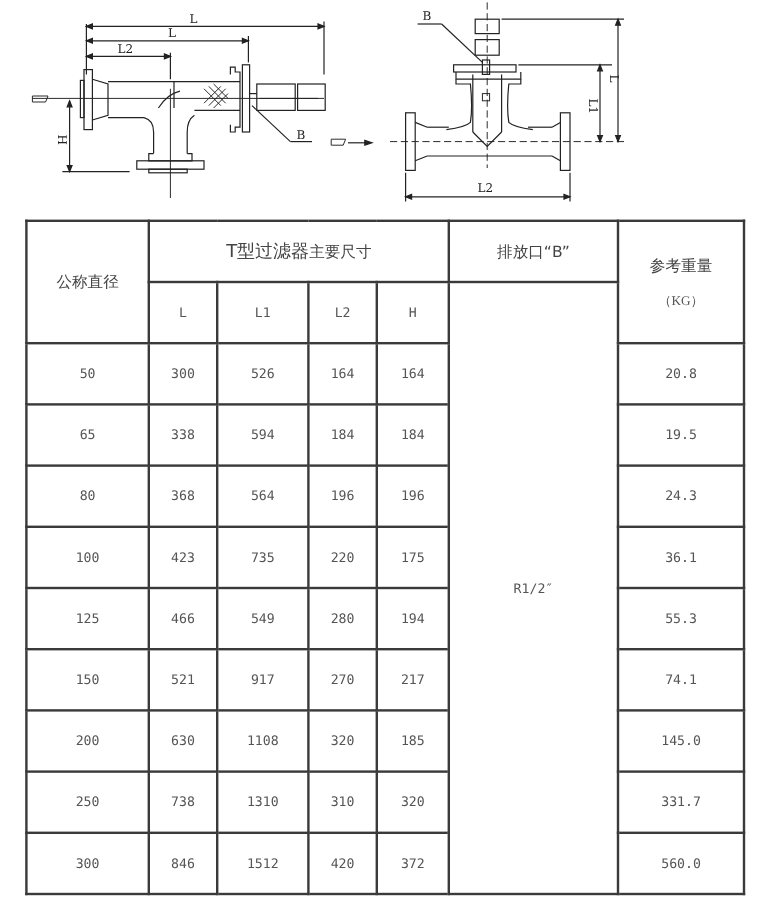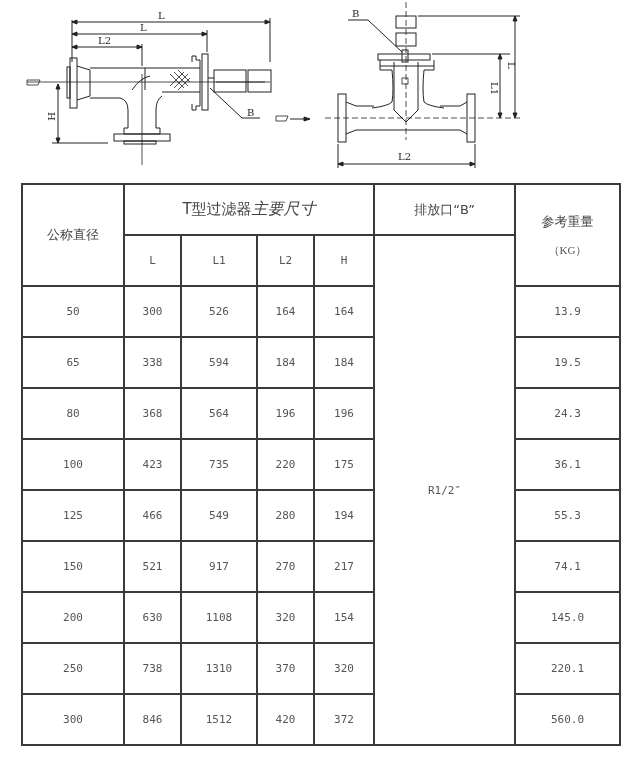--- a/index.html
+++ b/index.html
@@ -15,21 +15,21 @@
   }
   table.spec td {
     border: 2px solid #3a3a3a;
     text-align: center; vertical-align: middle;
     font-size: 11px; color: #555;
     padding: 0;
     font-family: "DejaVu Sans Mono", "Liberation Mono", monospace;
   }
   table.spec td.cjk { font-family: "DejaVu Sans", "Liberation Sans", sans-serif; font-size: 13px; color: #444; }
   table.spec td.title-cell { font-size: 15px; }
-  table.spec td.title-cell .small { font-size: 16px; font-style: italic; }
+  table.spec td.title-cell .small { font-size: 13px; }
   .kg { display: block; margin-top: 12px; font-size: 11px; font-family: Liberation Serif, serif; color: #555; }
   tr.h1 td { height: 49px; }
   tr.h2 td { height: 49px; }
   tr.row td { height: 49px; }
 </style>
 </head>
 <body>
 
 <div class="drawing">
   <svg width="641" height="180" viewBox="0 0 641 180" xmlns="http://www.w3.org/2000/svg" stroke="#222" fill="none" stroke-width="1">
@@ -183,21 +183,21 @@
     <td>L2</td>
     <td>H</td>
     <td rowspan="10">R1/2″</td>
   </tr>
   <tr class="row">
     <td>50</td>
     <td>300</td>
     <td>526</td>
     <td>164</td>
     <td>164</td>
-    <td>13.9</td>
+    <td>20.8</td>
   </tr>
   <tr class="row">
     <td>65</td>
     <td>338</td>
     <td>594</td>
     <td>184</td>
     <td>184</td>
     <td>19.5</td>
   </tr>
   <tr class="row">
@@ -230,30 +230,30 @@
     <td>917</td>
     <td>270</td>
     <td>217</td>
     <td>74.1</td>
   </tr>
   <tr class="row">
     <td>200</td>
     <td>630</td>
     <td>1108</td>
     <td>320</td>
-    <td>154</td>
+    <td>185</td>
     <td>145.0</td>
   </tr>
   <tr class="row">
     <td>250</td>
     <td>738</td>
     <td>1310</td>
-    <td>370</td>
+    <td>310</td>
     <td>320</td>
-    <td>220.1</td>
+    <td>331.7</td>
   </tr>
   <tr class="row">
     <td>300</td>
     <td>846</td>
     <td>1512</td>
     <td>420</td>
     <td>372</td>
     <td>560.0</td>
   </tr>
 </tbody>

